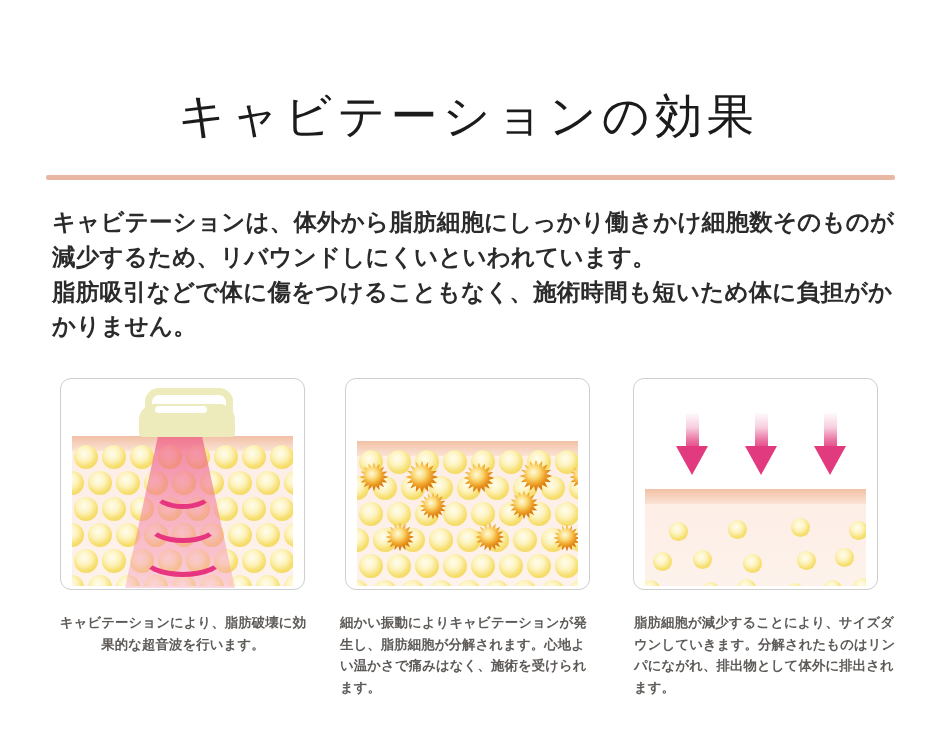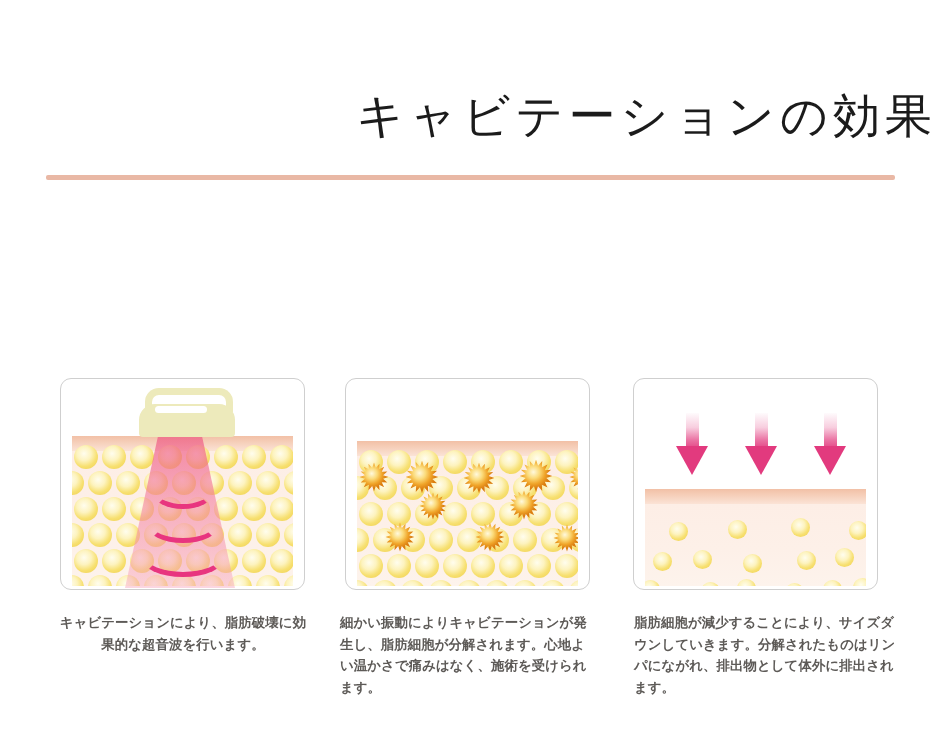--- a/index.html
+++ b/index.html
@@ -22,21 +22,21 @@
     height: 752px;
     background: #ffffff;
   }
 
   
   .title {
     position: absolute;
     left: 0;
     top: 92px;
     width: 937px;
-    text-align: right;
+    text-align: center;
     font-family: "Liberation Serif", "DejaVu Serif", serif;
     font-size: 47px;
     line-height: 1.05;
     letter-spacing: 5px;
     color: #1b1b1b;
     font-weight: 400;
     white-space: nowrap;
   }
 
   .title-rule {
@@ -221,20 +221,22 @@
 </style>
 </head>
 <body>
 
 <div class="page">
 
   <div class="title">キャビテーションの効果</div>
   <div class="title-rule"></div>
 
   <div class="intro">
+    <p>キャビテーションは、体外から脂肪細胞にしっかり働きかけ細胞数そのものが減少するため、リバウンドしにくいといわれています。</p>
+    <p>脂肪吸引などで体に傷をつけることもなく、施術時間も短いため体に負担がかかりません。</p>
   </div>
 
   <div class="panels">
 
     <div class="panel panel-1">
       <div class="panel-inner">
 
         <div class="tissue tissue-1">
           <div class="skin-band"></div>
           <div class="dermis">

